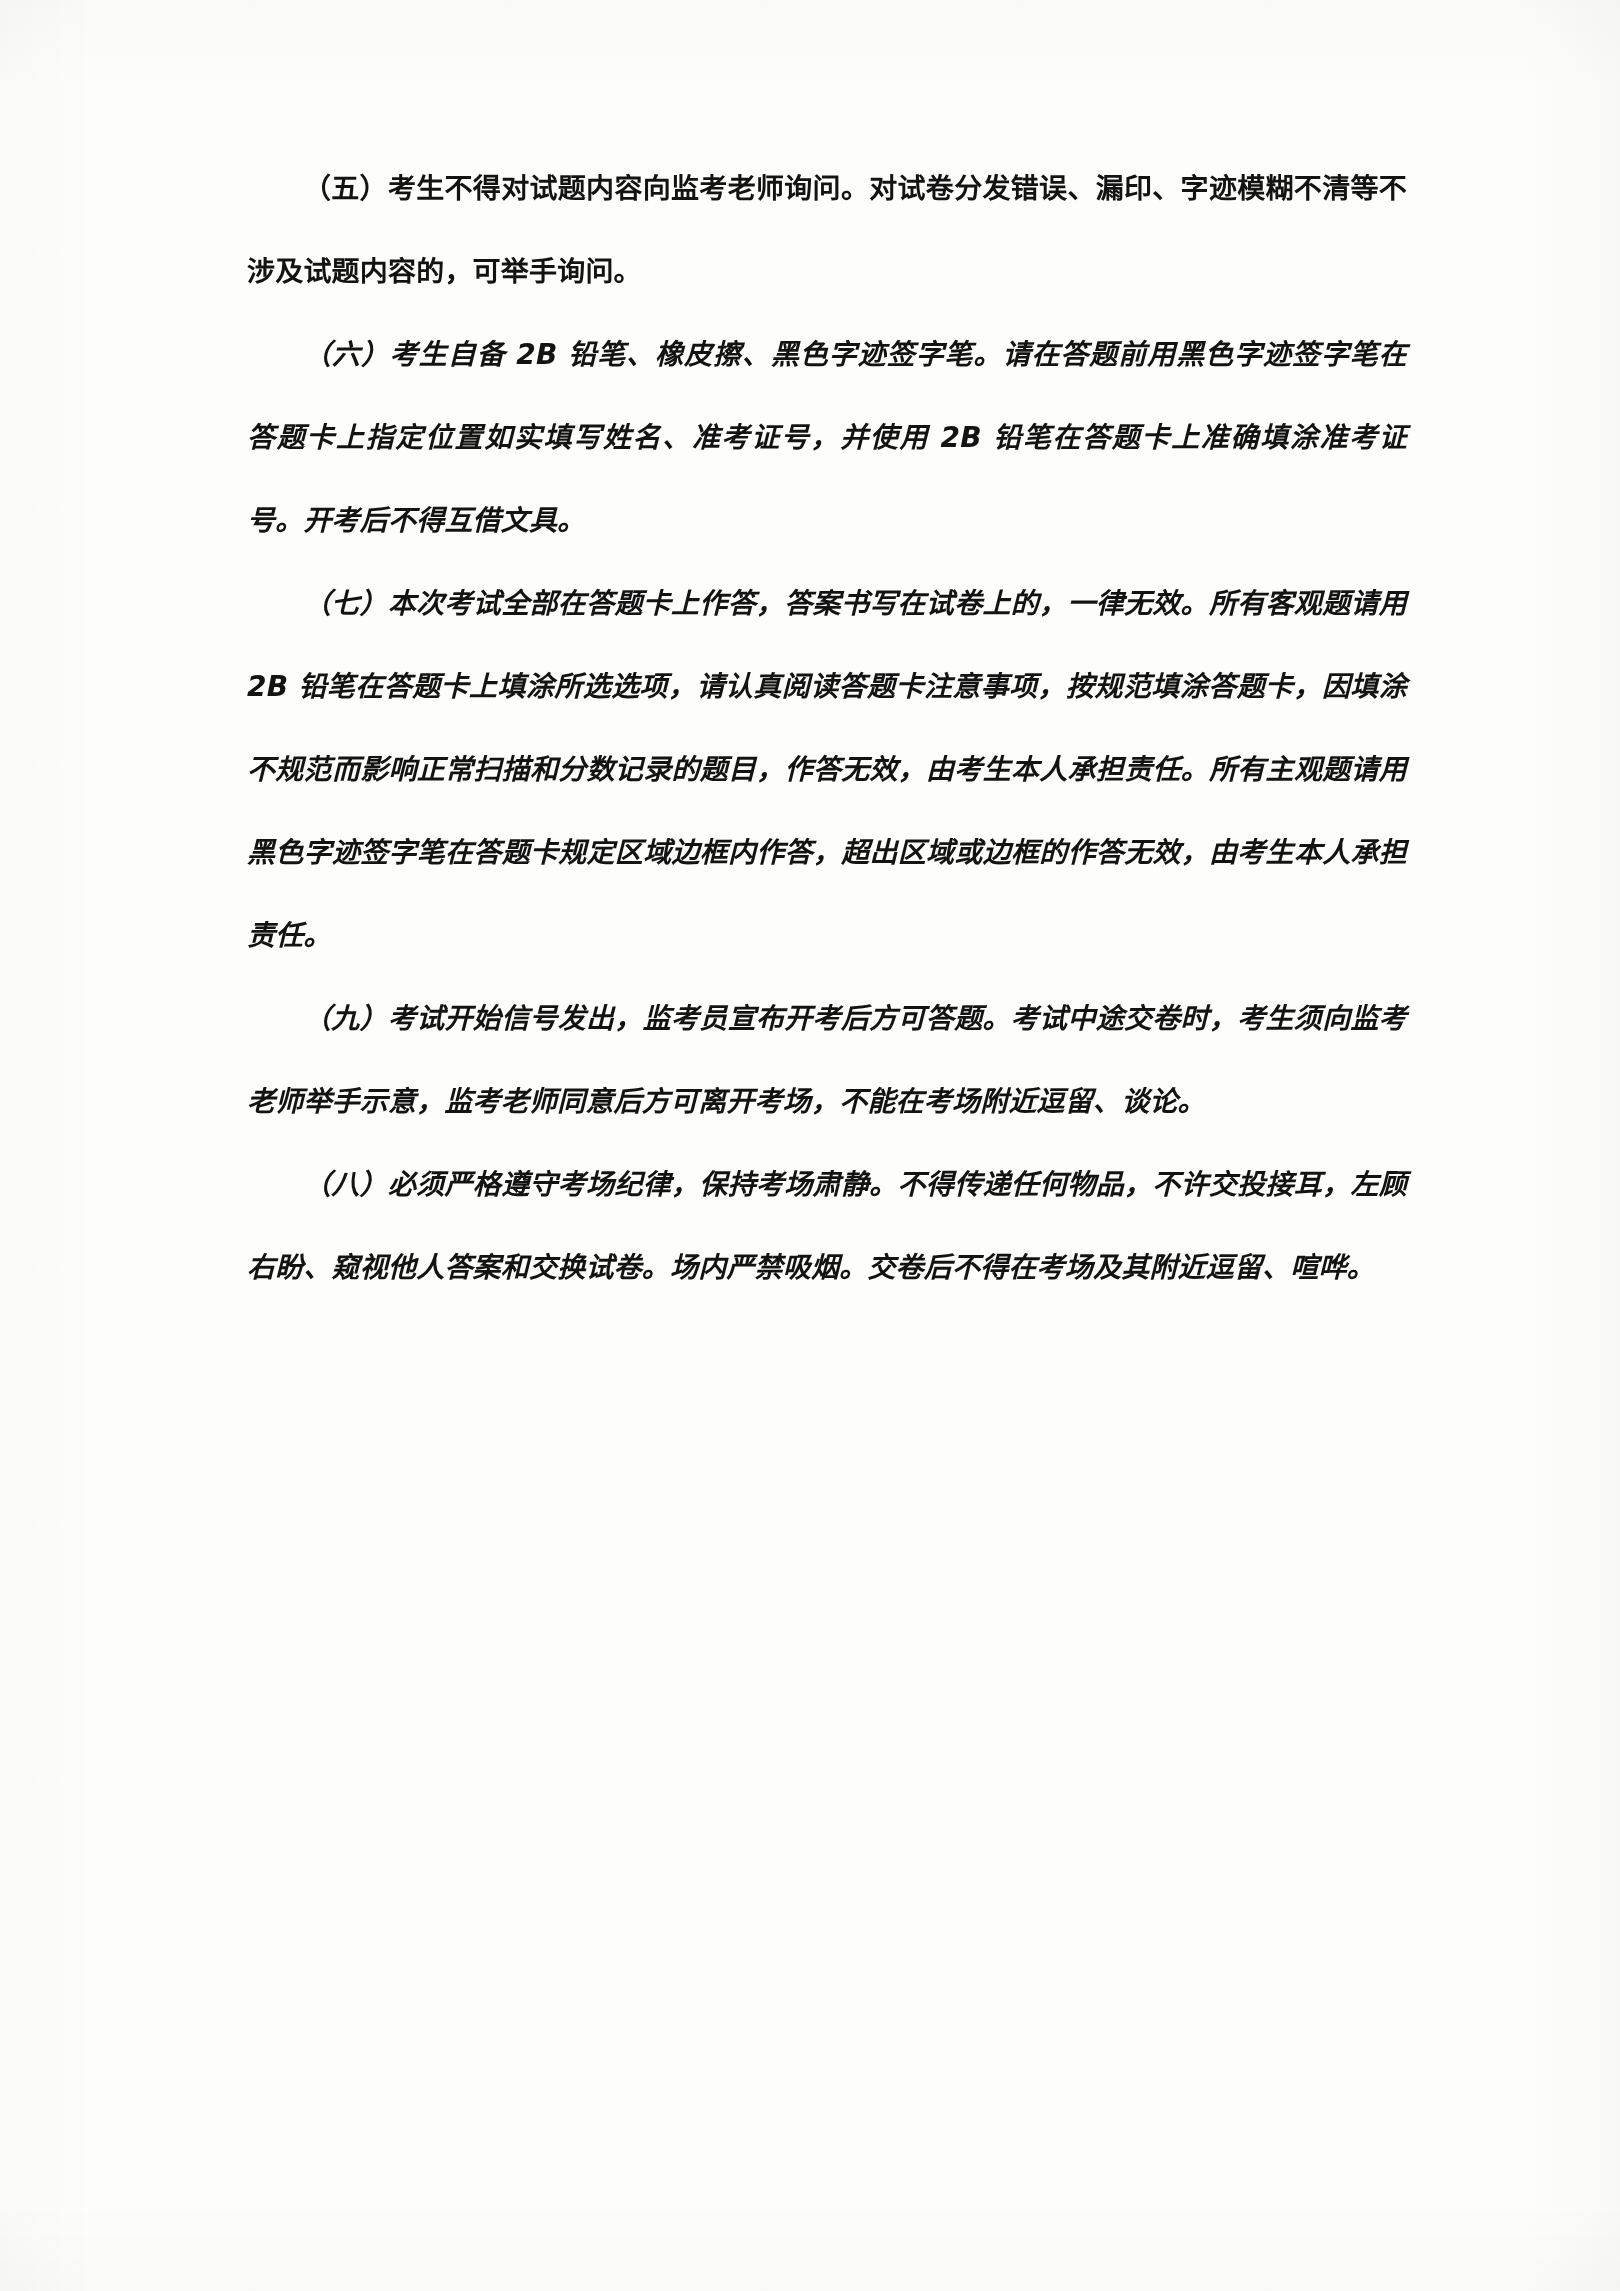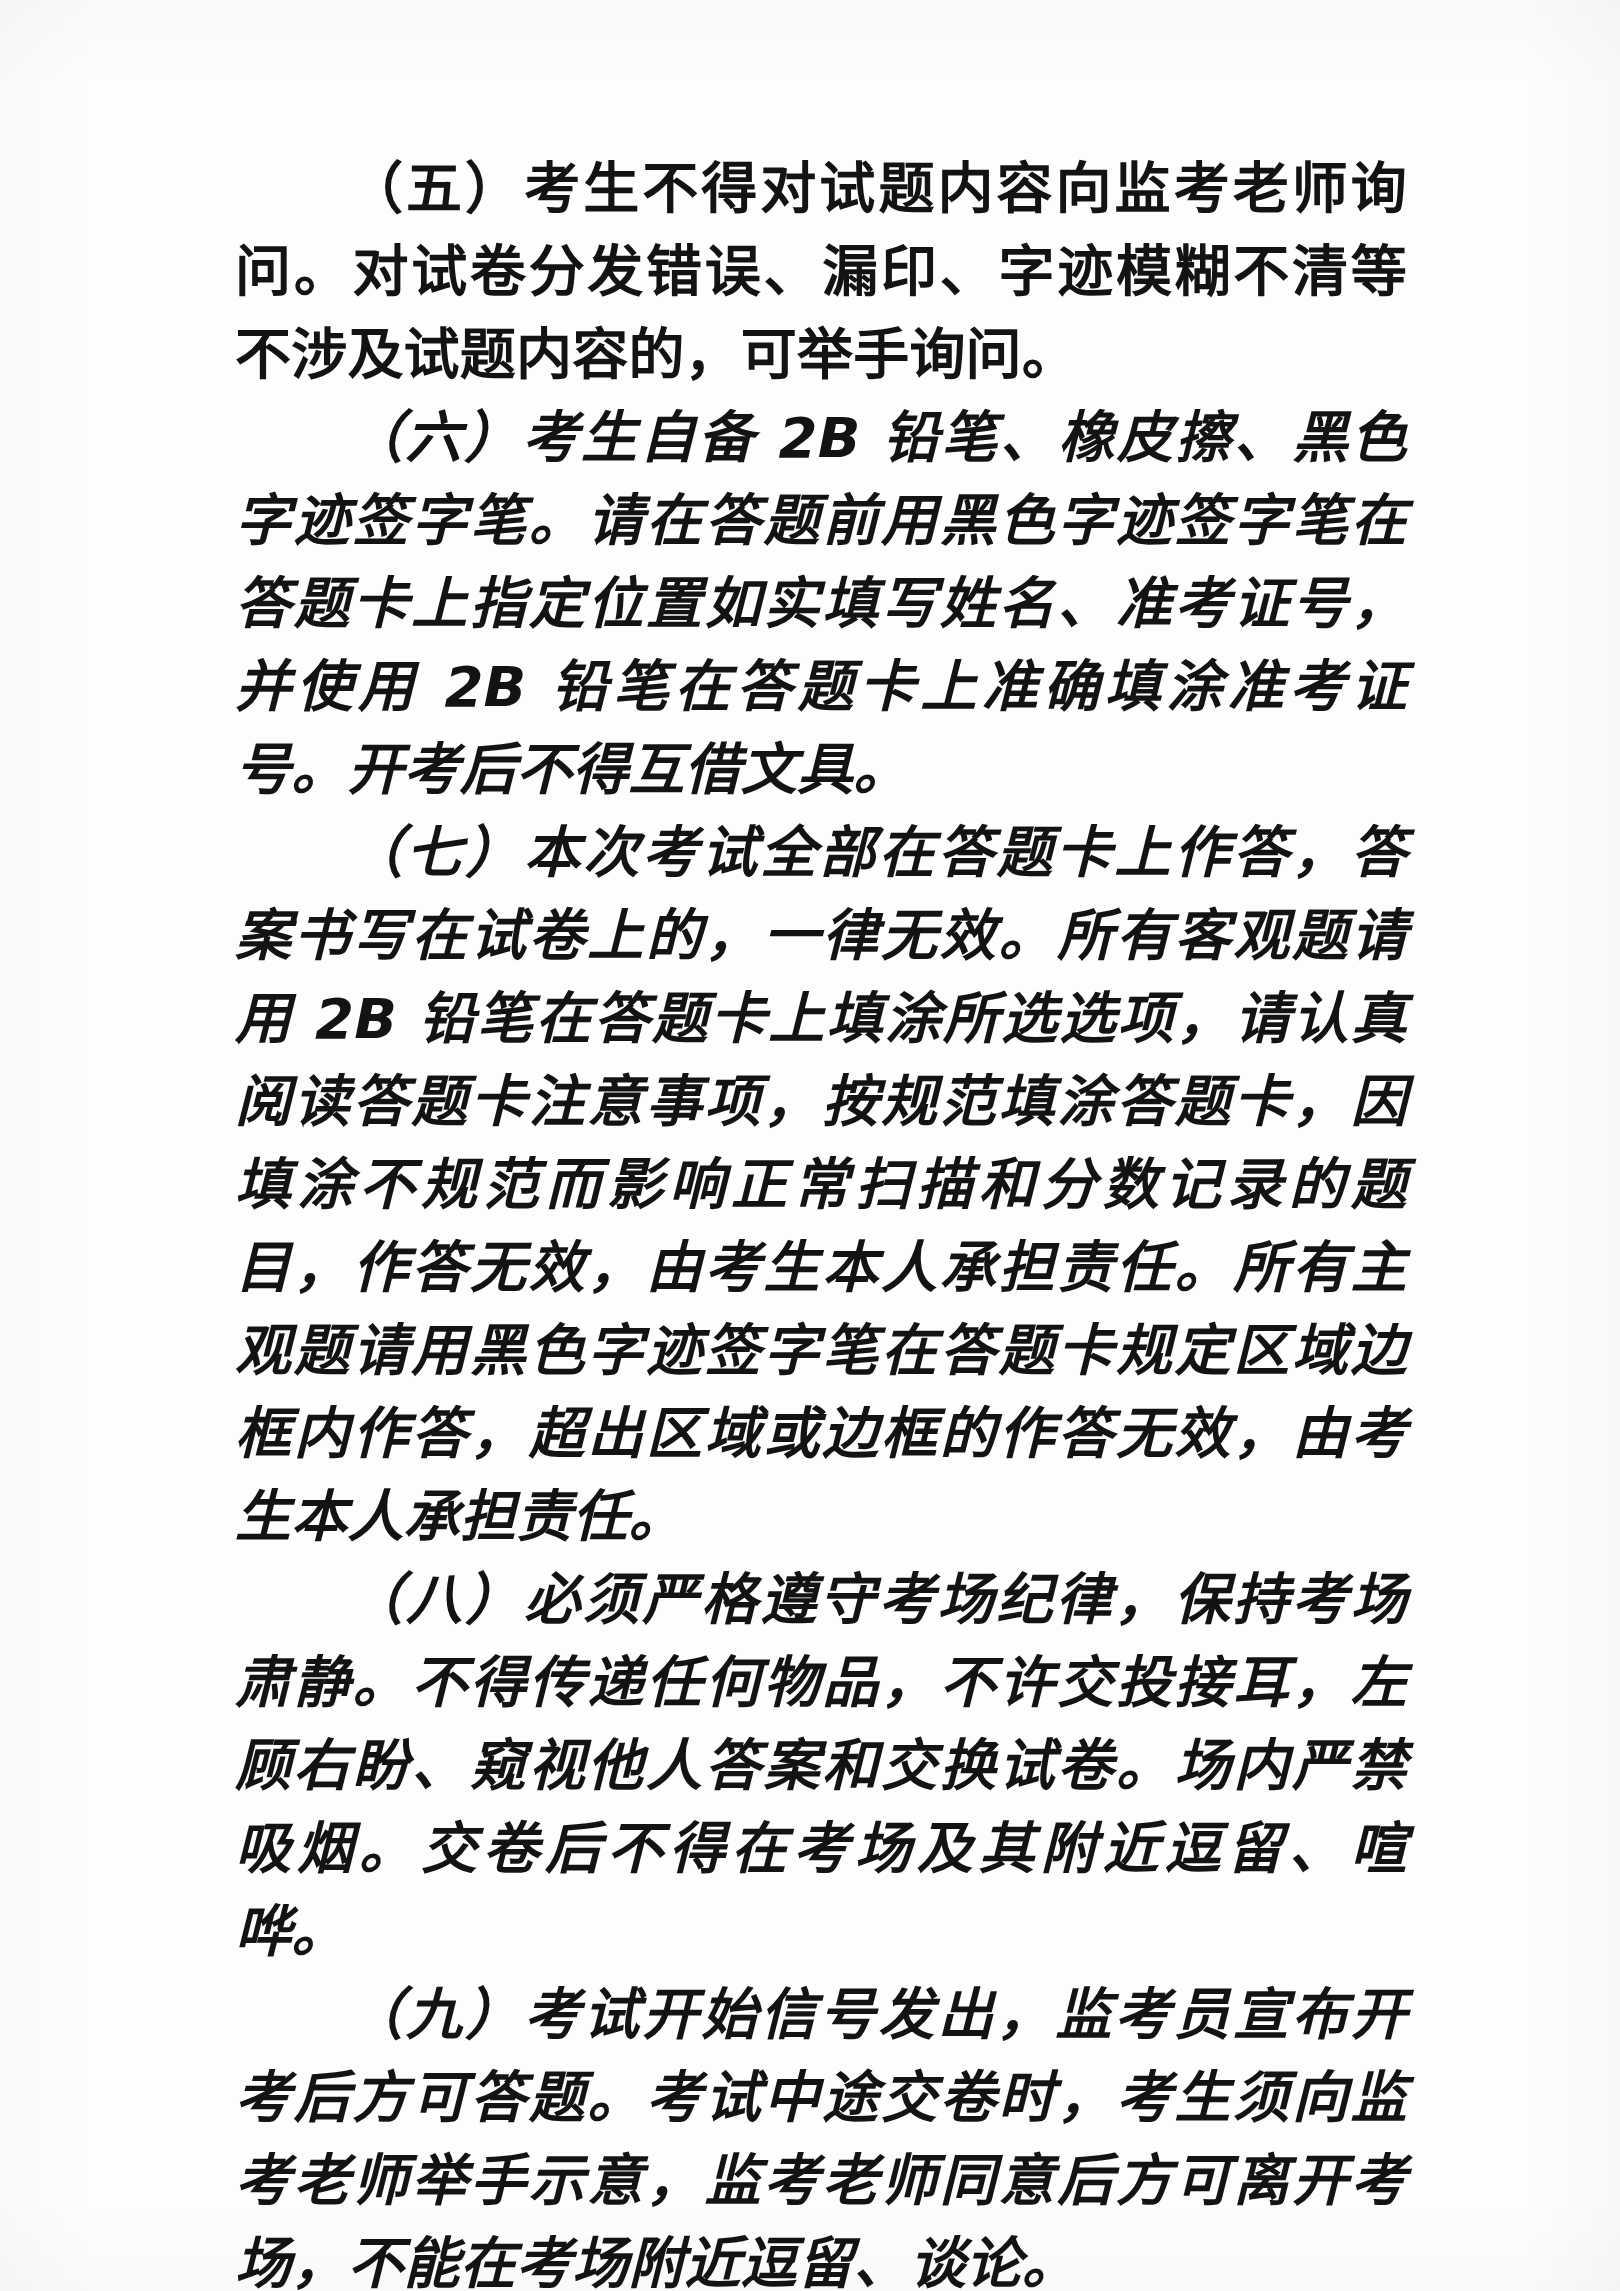--- a/index.html
+++ b/index.html
@@ -29,23 +29,23 @@
       linear-gradient(180deg, rgba(0,0,0,0.015) 0%, rgba(0,0,0,0) 4%, rgba(0,0,0,0) 96%, rgba(0,0,0,0.015) 100%);
     pointer-events: none;
   }
   .body-text {
     position: absolute;
     left: 231px;
     top: 147px;
     width: 1176px;
   }
   p.para {
-    margin: 0 0 0 4px;
+    margin: 0 0 0 16px;
     padding: 0;
-    font-size: 56px;
+    font-size: 28px;
     line-height: 83px;
     color: #131313;
     text-align: justify;
     text-justify: inter-ideograph;
     letter-spacing: 0.2px;
     text-indent: 2em;
     font-weight: 600;
     -webkit-font-smoothing: none;
   }
   p.para + p.para {
@@ -57,18 +57,18 @@
 <body>
 
 <div class="page">
 
   <div class="scan-tint"></div>
 
   <div class="body-text">
     <p class="para">（五）考生不得对试题内容向监考老师询问。对试卷分发错误、漏印、字迹模糊不清等不涉及试题内容的，可举手询问。</p>
     <p class="para">（六）考生自备 2B 铅笔、橡皮擦、黑色字迹签字笔。请在答题前用黑色字迹签字笔在答题卡上指定位置如实填写姓名、准考证号，并使用 2B 铅笔在答题卡上准确填涂准考证号。开考后不得互借文具。</p>
     <p class="para">（七）本次考试全部在答题卡上作答，答案书写在试卷上的，一律无效。所有客观题请用 2B 铅笔在答题卡上填涂所选选项，请认真阅读答题卡注意事项，按规范填涂答题卡，因填涂不规范而影响正常扫描和分数记录的题目，作答无效，由考生本人承担责任。所有主观题请用黑色字迹签字笔在答题卡规定区域边框内作答，超出区域或边框的作答无效，由考生本人承担责任。</p>
+    <p class="para">（九）考试开始信号发出，监考员宣布开考后方可答题。考试中途交卷时，考生须向监考老师举手示意，监考老师同意后方可离开考场，不能在考场附近逗留、谈论。</p>
     <p class="para">（八）必须严格遵守考场纪律，保持考场肃静。不得传递任何物品，不许交投接耳，左顾右盼、窥视他人答案和交换试卷。场内严禁吸烟。交卷后不得在考场及其附近逗留、喧哗。</p>
-    <p class="para">（九）考试开始信号发出，监考员宣布开考后方可答题。考试中途交卷时，考生须向监考老师举手示意，监考老师同意后方可离开考场，不能在考场附近逗留、谈论。</p>
   </div>
 
 </div>
 
 
 </body></html>

